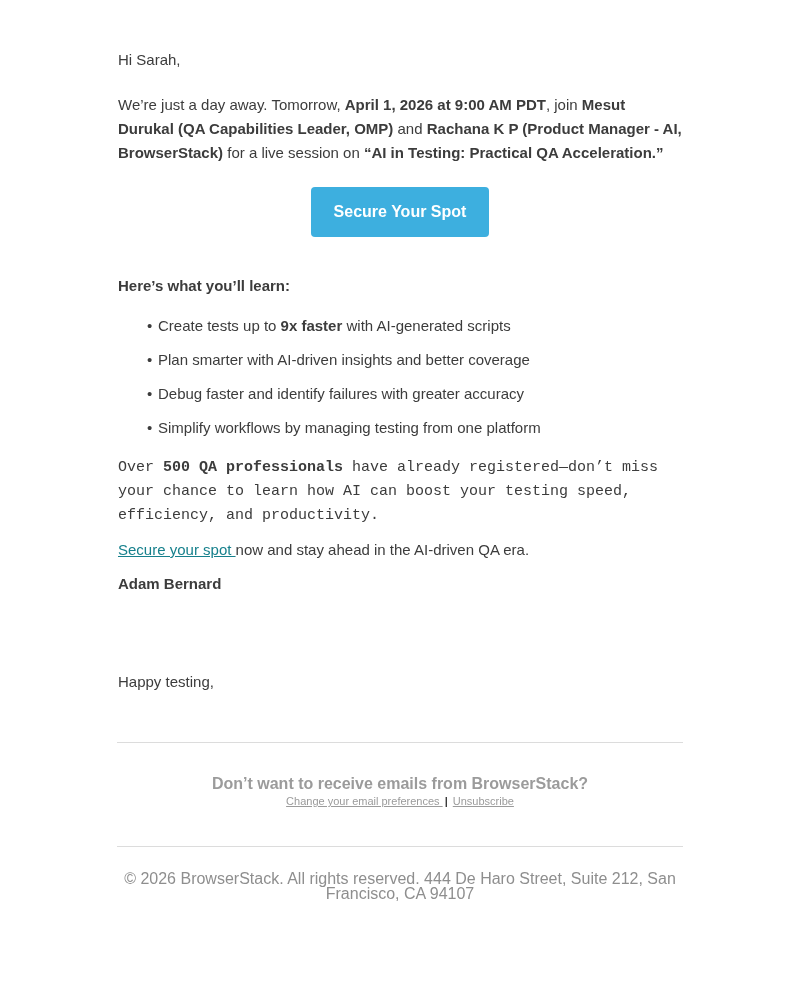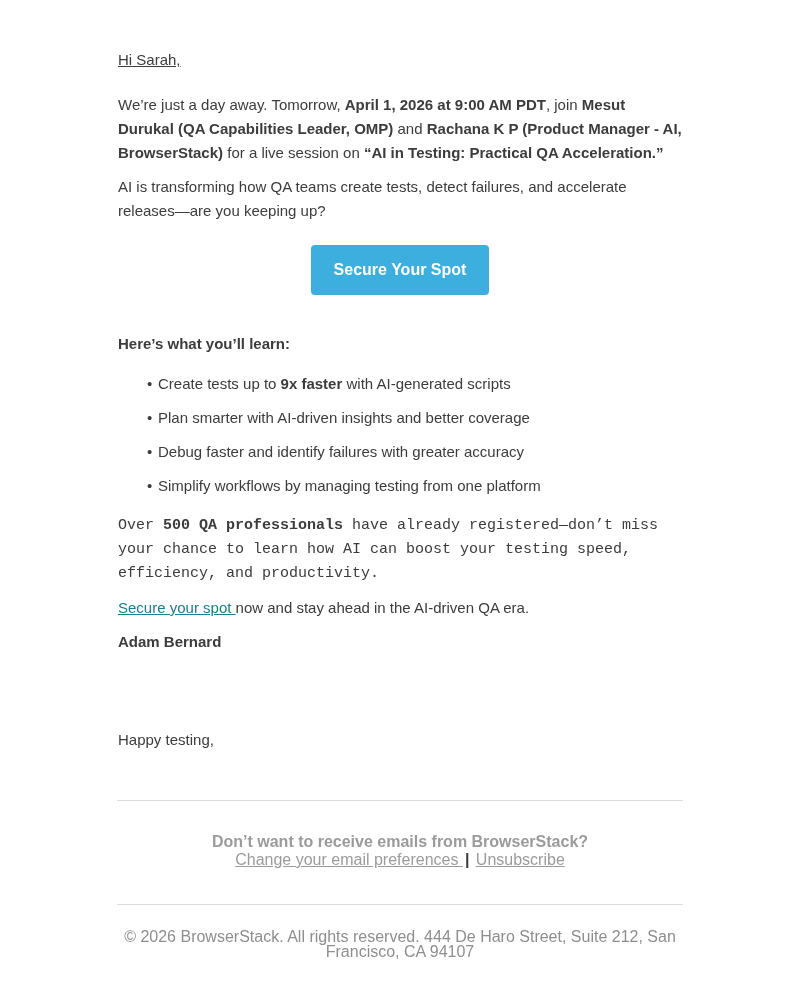--- a/index.html
+++ b/index.html
@@ -12,21 +12,21 @@
     color: #3c3c3c;
   }
   .content {
     width: 564px;
     margin: 0 auto;
     padding-top: 48px;
     font-size: 15px;
     line-height: 24px;
   }
   .para { margin: 0; }
-  .greeting { margin: 0 0 21px; text-decoration: underline; }
+  .greeting { margin: 0 0 21px; }
   .intro { margin: 0 0 10px; }
   .hook { margin: 0; }
   .bold, .learn-heading, .signature { font-weight: 700; }
   .btn-row { text-align: center; margin: 22px 0 37px; }
   .cta-button {
     display: inline-block;
     background: #3dafdf;
     color: #ffffff;
     font-size: 16px;
     font-weight: 700;
@@ -54,35 +54,34 @@
   .teal-link { color: #16808c; text-decoration: underline; cursor: pointer; }
   .footer-wrap { width: 566px; margin: 0 auto; text-align: center; }
   .divider { border: none; border-top: 1px solid #dcdcdc; margin: 0; }
   .footer-question {
     margin: 33px 0 3px;
     font-size: 16px;
     line-height: 15px;
     font-weight: 700;
     color: #9b9b9b;
   }
-  .footer-links { margin: 0 0 37px; font-size: 16px; line-height: 15px; color: #9b9b9b; }
+  .footer-links { margin: 0 0 37px; font-size: 11px; line-height: 15px; color: #9b9b9b; }
   .footer-link { color: #9b9b9b; text-decoration: underline; cursor: pointer; }
   .footer-sep { color: #3c3c3c; font-weight: 700; margin: 0 2px; }
   .copyright { margin: 24px 0 0; font-size: 16px; line-height: 15px; color: #8e8e8e; }
 </style>
 </head>
 <body>
 
 <div class="page">
   <div class="content">
     <p class="para greeting">Hi Sarah,</p>
 
     <p class="para intro"><span>We’re just a day away. Tomorrow, </span><span class="bold">April 1, 2026 at 9:00 AM PDT</span><span>, join </span><span class="bold">Mesut Durukal (QA Capabilities Leader, OMP)</span><span> and </span><span class="bold">Rachana K P (Product Manager - AI, BrowserStack)</span><span> for a live session on </span><span class="bold">“AI in Testing: Practical QA Acceleration.”</span></p>
 
-    <p class="para hook"><span>AI is transforming how QA teams create tests, detect failures, and accelerate releases—are you keeping up?</span></p>
 
     <div class="btn-row">
       <a href="#" class="cta-button">Secure Your Spot</a>
     </div>
 
     <p class="para learn-heading">Here’s what you’ll learn:</p>
 
     <ul class="learn-list">
       <li><span>Create tests up to </span><span class="bold">9x faster</span><span> with AI-generated scripts</span></li>
       <li><span>Plan smarter with AI-driven insights and better coverage</span></li>

